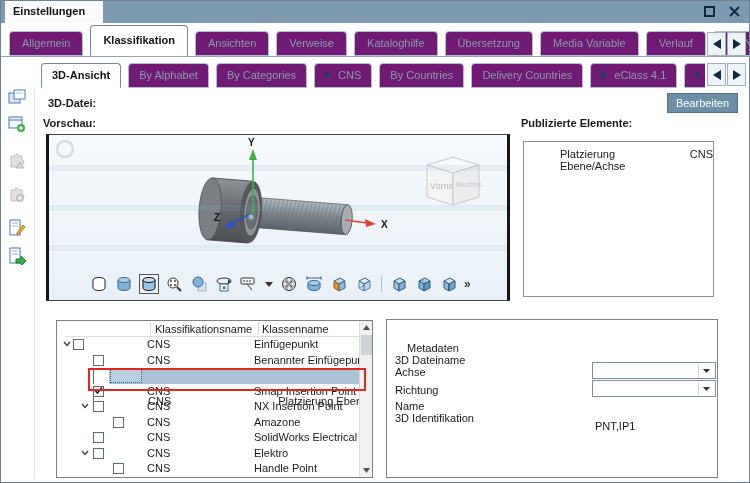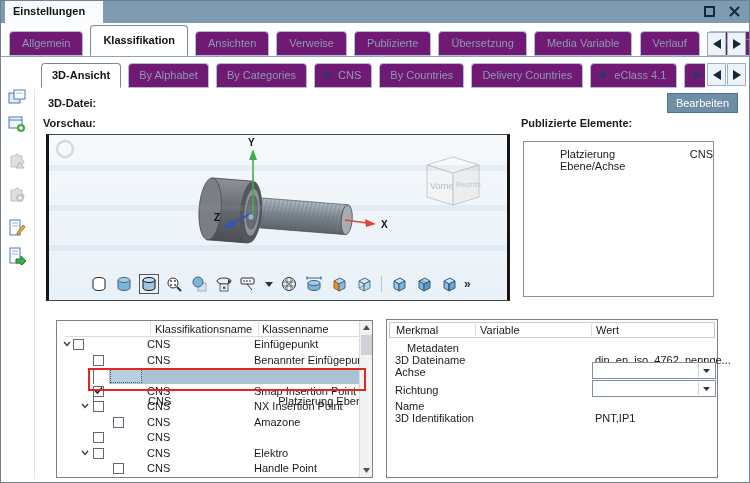--- a/index.html
+++ b/index.html
@@ -121,21 +121,21 @@
         </svg>
     </div>
   </div>
 
   <div class="tabbar1">
     <div style="padding-left:6px; white-space:nowrap;">
       <div class="tab">Allgemein</div>
       <div class="tab active">Klassifikation</div>
       <div class="tab">Ansichten</div>
       <div class="tab">Verweise</div>
-      <div class="tab">Publizierte</div>
+      <div class="tab">Kataloghilfe</div>
       <div class="tab">Übersetzung</div>
       <div class="tab">Media Variable</div>
       <div class="tab">Verlauf</div>
       <div class="tab">PRINTcatalog</div>
     </div>
   </div>
   <div class="scrollpair sp1">
     <div class="sbtn">
       <svg width="8" height="10">
           <polygon points="8,0 0,5 8,10" fill="#10293c"></polygon>
@@ -445,20 +445,21 @@
           <span class="c2">NX Insertion Point</span>
       </div>
       <div class="trow l3">
         <span class="cbx"></span>
         <span class="c1">CNS</span>
           <span class="c2">Amazone</span>
       </div>
       <div class="trow l2">
         <span class="cbx"></span>
         <span class="c1">CNS</span>
+          <span class="c2">SolidWorks Electrical</span>
       </div>
       <div class="trow p2">
         <span class="chev">
             <svg width="8" height="6">
               <polyline points="1,1 4,4.5 7,1" fill="none" stroke="#404040" stroke-width="1.4"></polyline>
             </svg>
           </span>
         <span class="cbx"></span>
         <span class="c1">CNS</span>
           <span class="c2">Elektro</span>
@@ -482,44 +483,36 @@
       <div class="vthumb"></div>
       <div class="varr" style="bottom:0;">
         <svg width="7" height="5">
             <polygon points="0,0 7,0 3.5,5" fill="#505050"></polygon>
           </svg>
         </div>
     </div>
   </div>
 
   <div class="props">
-    <div class="phead">
-      <div class="pvs1"></div>
-        <div class="pvs2"></div>
-      <span class="ph1">Merkmal</span>
-      <span class="ph2">Variable</span>
-      <span class="ph3">Wert</span>
-    </div>
     <span class="prow-label" style="top:22px;padding-left:12px;">Metadaten</span>
     <span class="prow-label" style="top:34px;">3D Dateiname</span>
-    <span class="prow-val" style="top:34px;">din_en_iso_4762_nennge...</span>
     <span class="prow-label" style="top:46px;">Achse</span>
     <div class="pcombo" style="top:42px;">
       <div class="dd-btn">
           <svg width="7" height="4">
             <polygon points="0,0 7,0 3.5,4" fill="#333"></polygon>
           </svg>
         </div>
     </div>
     <span class="prow-label" style="top:64px;">Richtung</span>
     <div class="pcombo" style="top:60px;">
       <div class="dd-btn">
           <svg width="7" height="4">
             <polygon points="0,0 7,0 3.5,4" fill="#333"></polygon>
           </svg>
         </div>
     </div>
     <span class="prow-label" style="top:80px;">Name</span>
     <span class="prow-label" style="top:92px;">3D Identifikation</span>
-    <span class="prow-val" style="top:92px;">PNT,IP1</span>
+    <span class="prow-val" style="top:100px;">PNT,IP1</span>
   </div>
 
 </div>
 
 </body></html>

